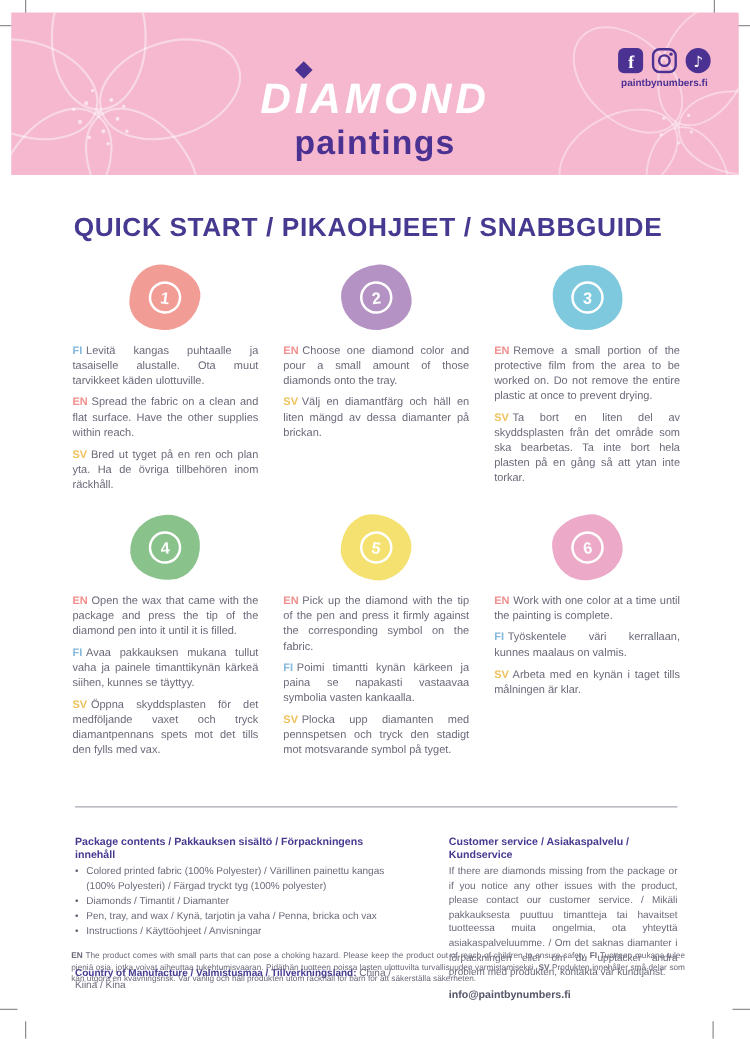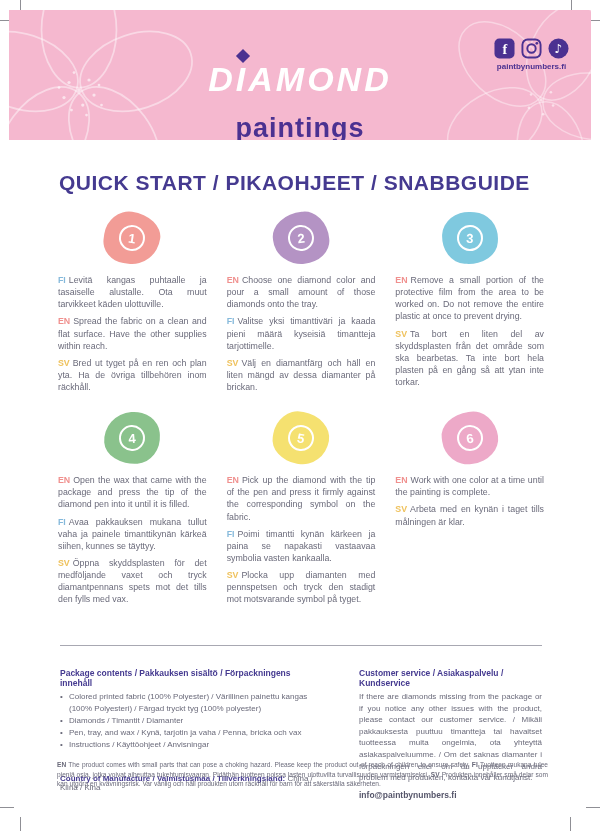--- a/index.html
+++ b/index.html
@@ -29,21 +29,21 @@
   .logo-diamond {
     position:absolute; top:41px; left:calc(50% - 62px);
     width:10px; height:10px; background:#4B3191; transform:rotate(45deg);
   }
   .logo-line1 {
     margin-top:52px; font-size:34px; font-weight:800; letter-spacing:3px;
     color:#ffffff; line-height:1.05;font-style:italic;
   }
   .logo-line2 {
     font-size:27px; font-weight:600; letter-spacing:1px; color:#4B3191;
-    line-height:1.05; margin-top:16px;
+    line-height:1.05; margin-top:2px;
   }
   .social-box { position:absolute; right:22px; top:28px; text-align:center; }
   .social-icons { display:flex; gap:6px; justify-content:center; }
   .social-icons svg { display:block; cursor:pointer; }
   .website { margin-top:3px; font-size:8px; font-weight:bold; color:#4B3191; }
 
   
   .page-title {
     position:absolute; top:171px; left:59px; right:40px;
     font-size:21px; font-weight:800; letter-spacing:.5px; color:#453A90;
@@ -196,21 +196,20 @@
     <p class="stx"><b class="lg lg-fi">FI</b><span>Levitä kangas puhtaalle ja tasaiselle alustalle. Ota muut tarvikkeet käden ulottuville.</span></p>
     <p class="stx"><b class="lg lg-en">EN</b><span>Spread the fabric on a clean and flat surface. Have the other supplies within reach.</span></p>
     <p class="stx"><b class="lg lg-sv">SV</b><span>Bred ut tyget på en ren och plan yta. Ha de övriga tillbehören inom räckhåll.</span></p>
   </div>
 
   <div class="step">
     <div class="blob b2" style="background-color: rgb(180, 147, 196);">
       <span class="num">2</span>
     </div>
     <p class="stx"><b class="lg lg-en">EN</b><span>Choose one diamond color and pour a small amount of those diamonds onto the tray.</span></p>
-    <p class="stx"><b class="lg lg-fi">FI</b><span>Valitse yksi timanttiväri ja kaada pieni määrä kyseisiä timantteja tarjottimelle.</span></p>
     <p class="stx"><b class="lg lg-sv">SV</b><span>Välj en diamantfärg och häll en liten mängd av dessa diamanter på brickan.</span></p>
   </div>
 
   <div class="step">
     <div class="blob b3" style="background-color: rgb(127, 201, 223);">
       <span class="num">3</span>
     </div>
     <p class="stx"><b class="lg lg-en">EN</b><span>Remove a small portion of the protective film from the area to be worked on. Do not remove the entire plastic at once to prevent drying.</span></p>
     <p class="stx"><b class="lg lg-sv">SV</b><span>Ta bort en liten del av skyddsplasten från det område som ska bearbetas. Ta inte bort hela plasten på en gång så att ytan inte torkar.</span></p>
   </div>
@@ -231,20 +230,21 @@
     <p class="stx"><b class="lg lg-en">EN</b><span>Pick up the diamond with the tip of the pen and press it firmly against the corresponding symbol on the fabric.</span></p>
     <p class="stx"><b class="lg lg-fi">FI</b><span>Poimi timantti kynän kärkeen ja paina se napakasti vastaavaa symbolia vasten kankaalla.</span></p>
     <p class="stx"><b class="lg lg-sv">SV</b><span>Plocka upp diamanten med pennspetsen och tryck den stadigt mot motsvarande symbol på tyget.</span></p>
   </div>
 
   <div class="step">
     <div class="blob b6" style="background-color: rgb(237, 169, 200);">
       <span class="num">6</span>
     </div>
     <p class="stx"><b class="lg lg-en">EN</b><span>Work with one color at a time until the painting is complete.</span></p>
+    <p class="stx"><b class="lg lg-fi">FI</b><span>Työskentele väri kerrallaan, kunnes maalaus on valmis.</span></p>
     <p class="stx"><b class="lg lg-sv">SV</b><span>Arbeta med en kynän i taget tills målningen är klar.</span></p>
   </div>
 
 </div>
 
 <div class="divider"></div>
 
 <div class="bottom">
   <div class="col-left">
     <div class="sec-head">Package contents / Pakkauksen sisältö / Förpackningens innehåll</div>

